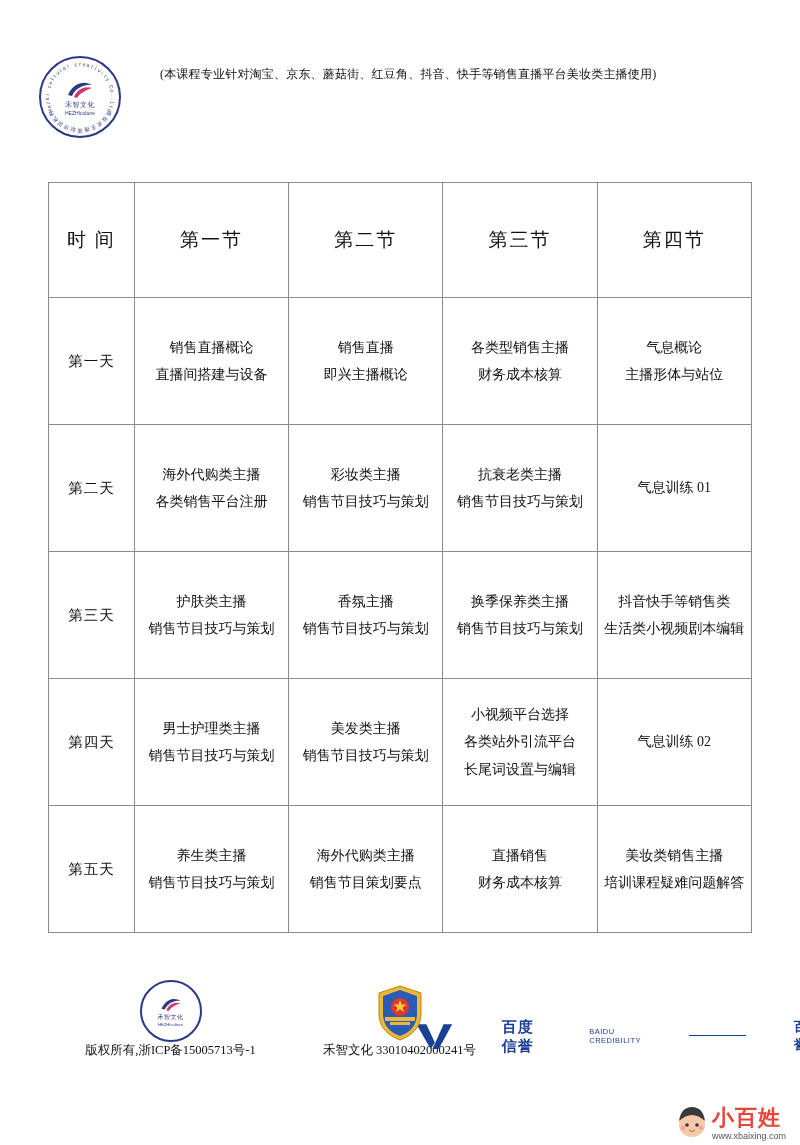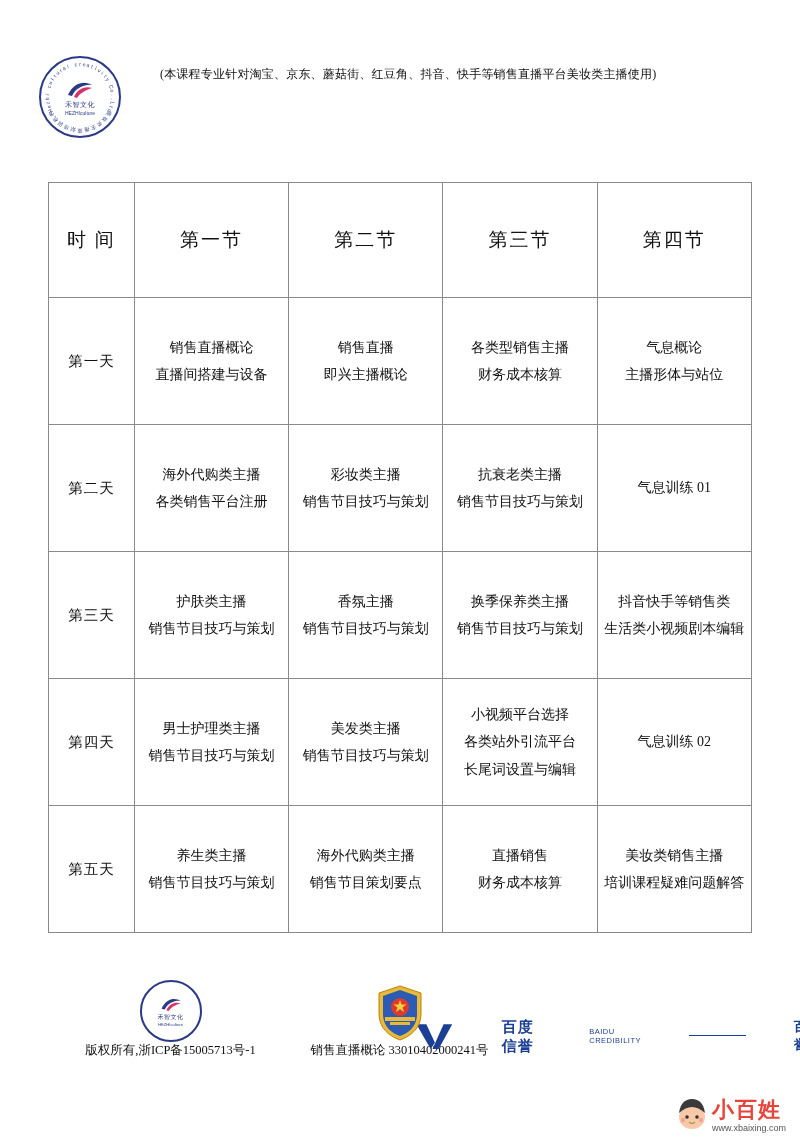--- a/index.html
+++ b/index.html
@@ -202,21 +202,21 @@
     font-size: 13px;
     color: #1b3f94;
     font-weight: bold;
     letter-spacing: 0.5px;
   }
 
   
   .watermark {
     position: absolute;
     right: 14px;
-    bottom: 12px;
+    bottom: 4px;
     display: flex;
     align-items: flex-end;
   }
   .wm-face {
     width: 40px;
     height: 40px;
     position: relative;
   }
   .wm-text-block {
     display: flex;
@@ -444,21 +444,21 @@
         <div class="gov-emblem">
           <svg width="58" height="58" viewBox="0 0 58 58">
             <path d="M29 2 L50 9 L50 30 C50 44 40 52 29 56 C18 52 8 44 8 30 L8 9 Z" fill="#e8b93a" stroke="#b8860b" stroke-width="1"></path>
             <path d="M29 6 L46 12 L46 30 C46 42 38 49 29 52 C20 49 12 42 12 30 L12 12 Z" fill="#2b5bb5"></path>
             <circle cx="29" cy="23" r="9" fill="#e03a2f"></circle>
             <polygon points="29,16 30.6,20.6 35.4,20.6 31.5,23.4 33,28 29,25.2 25,28 26.5,23.4 22.6,20.6 27.4,20.6" fill="#f4d03f"></polygon>
             <rect x="14" y="33" width="30" height="4" fill="#e8b93a"></rect>
             <rect x="19" y="38" width="20" height="3" fill="#e8b93a"></rect>
           </svg>
         </div>
-        <div class="badge-caption">销售直播概论 33010402000241号</div>
+        <div class="badge-caption">禾智文化 33010402000241号</div>
       </div>
 
       <div class="badge">
         <div class="baidu-badge">
           <svg width="64" height="46" viewBox="0 0 64 46">
             <polygon points="4,4 20,4 34,34 27,44" fill="#1b3f94"></polygon>
             <polygon points="30,44 48,4 62,4 40,44" fill="#1b3f94"></polygon>
           </svg>
           <div class="baidu-cn">百度信誉</div>
           <div class="baidu-en">BAIDU CREDIBILITY</div>

